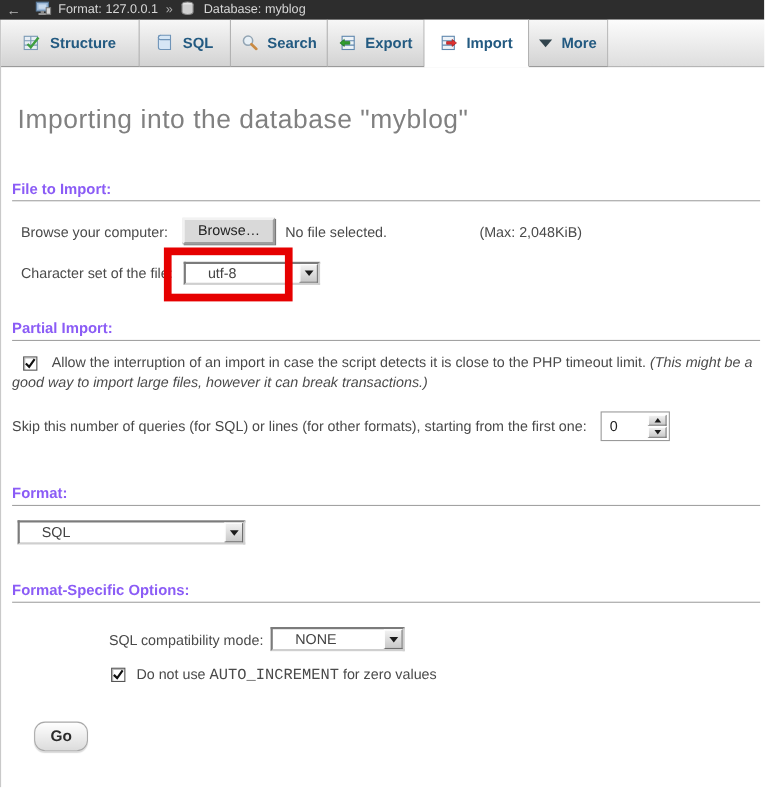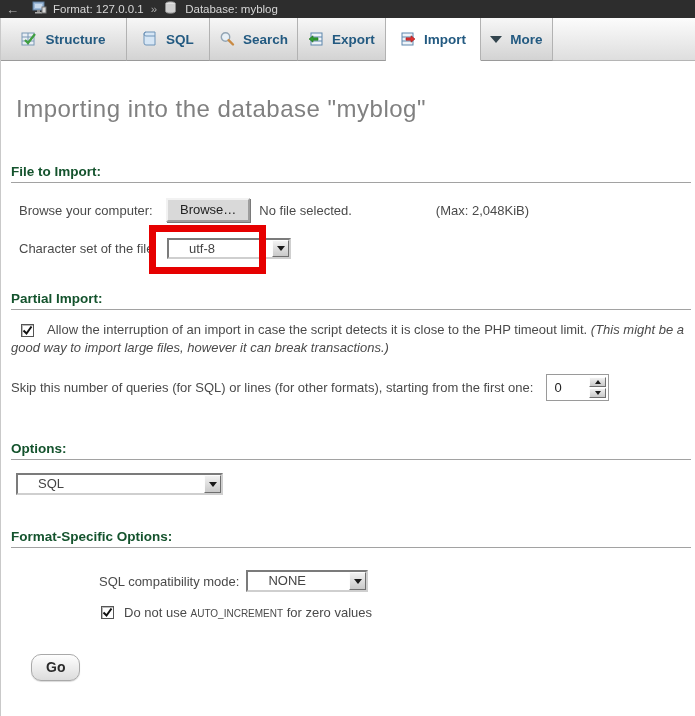--- a/index.html
+++ b/index.html
@@ -26,26 +26,26 @@
     font-weight:bold; color:#235a81; cursor:pointer; font-size:13.5px;
   }
   .tab.active { background:#fff; border-bottom:1px solid #fff;justify-content:center; }
   .tab-fill { flex:1; background:linear-gradient(#fcfcfc,#dedede); border-bottom:1px solid #b5b5b5; }
   .ticon { width:16px; height:16px; display:inline-block; }
   .more-caret { width:0; height:0; border-left:6px solid transparent; border-right:6px solid transparent; border-top:7px solid #33454e; }
   
   h2.pagetitle { font-size:24px; font-weight:normal; color:#808080; margin:34px 0 0 15px; letter-spacing:.5px; }
   
   .section-header { margin:0 4px 0 10px; border-bottom:1px solid #a2a2a2; padding-bottom:3px; }
-  .section-title { font-weight:bold; color:#14532d; font-size:13.5px; }
+  .section-title { font-weight:bold; color:#8b5cf6; font-size:13.5px; }
   .mt-s1 { margin-top:41px; } .mt-s2 { margin-top:32px; } .mt-s3 { margin-top:40px; } .mt-s4 { margin-top:34px; }
   .para { margin:11px 8px 0 10px; line-height:17px; color:#4a4a4a; }
   .b { font-weight:bold; color:#333; }
   .it { font-style:italic; }
-  .code { font-family:Liberation Sans, sans-serif; font-size:10px; }
+  .code { font-family:Liberation Mono, monospace; font-size:14px; }
   .row { display:flex; align-items:center; }
   
   .btn95 {
     background:#d9d9d9; border:2px outset #f2f2f2; padding:2px 12px 3px;
     font-family:inherit; font-size:13px; color:#222; cursor:pointer;
     box-shadow:1px 1px 0 #7a7a7a;
   }
   .sel95 { display:inline-flex; align-items:stretch; background:#fff; border:2px inset #cfcfcf; height:21px; cursor:pointer; }
   .sel95 .selval { flex:1; padding:1px 20px 0; font-size:13px; color:#444; white-space:nowrap; overflow:hidden; }
   .sel95 .selbtn { width:17px; background:linear-gradient(#f2f2f2,#c9c9c9); border:1px solid; border-color:#fdfdfd #6f6f6f #6f6f6f #fdfdfd; display:flex; align-items:center; justify-content:center; }
@@ -203,21 +203,21 @@
             </span>
           <span class="spinbtn">
               <span class="dn-caret"></span>
             </span>
         </span>
       </span>
     </div>
 
     
     <div class="section-header mt-s3">
-      <span class="section-title">Options:</span>
+      <span class="section-title">Format:</span>
     </div>
     <div style="margin:13px 0 0 15px">
       <span class="sel95" style="width:207px; height:22px">
         <span class="selval">SQL</span>
         <span class="selbtn">
             <span class="dn-caret"></span>
           </span>
       </span>
     </div>
 

